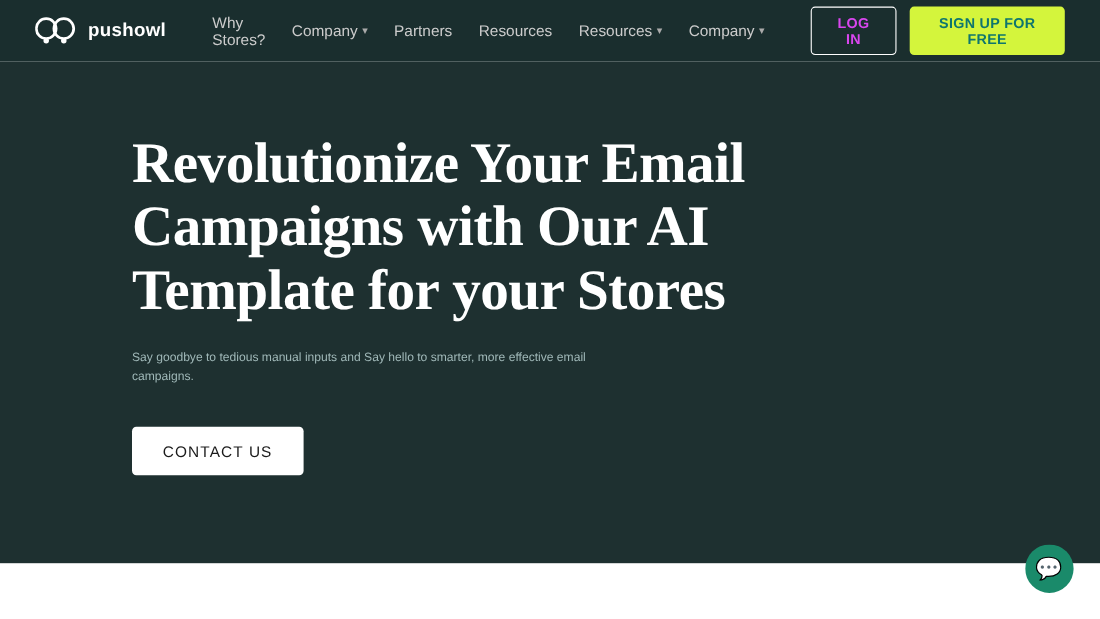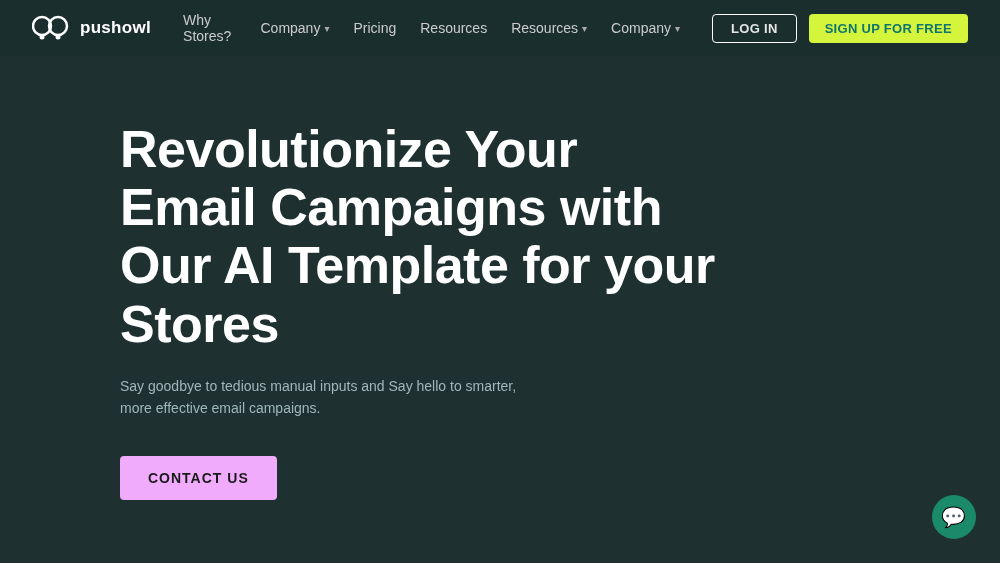--- a/index.html
+++ b/index.html
@@ -5,21 +5,21 @@
     * { margin: 0; padding: 0; box-sizing: border-box; }
     body { font-family: -apple-system, BlinkMacSystemFont, 'Segoe UI', sans-serif; background: #fff; width: 1000px; height: 563px; overflow: hidden; }
 
     
     .navbar {
       background: #1a2e2e;
       display: flex;
       align-items: center;
       padding: 0 32px;
       height: 56px;
-      gap: 32px;
+      gap: 42px;
     }
     .logo-area {
       display: flex;
       align-items: center;
       gap: 8px;
     }
     .logo-icon {
       display: flex;
       align-items: center;
       gap: 3px;
@@ -47,21 +47,21 @@
     .nav-arrow {
       font-size: 10px;
       color: #aaa;
     }
     .nav-actions {
       display: flex;
       align-items: center;
       gap: 12px;
     }
     .btn-login {
-      color: #e5e5e5;
+      color: #d946ef;
       border: 1.5px solid #fff;
       background: transparent;
       padding: 6px 18px;
       border-radius: 4px;
       font-size: 13px;
       font-weight: 600;
       cursor: pointer;
       letter-spacing: 0.3px;
     }
     .btn-signup {
@@ -83,36 +83,37 @@
       min-height: 350px;
     }
     .hero-title {
       color: #fff;
       font-size: 52px;
       font-weight: 800;
       line-height: 1.12;
       max-width: 600px;
       margin-bottom: 22px;
       letter-spacing: -0.5px;
+      font-family: Liberation Serif, serif;
     }
     .hero-subtitle {
       color: #a0b8b8;
-      font-size: 14px;
+      font-size: 11px;
       line-height: 1.6;
       max-width: 420px;
       margin-bottom: 36px;
     }
     .btn-contact {
-      background: #f0abfc;
+      background: #ffffff;
       color: #1a1a1a;
       border: none;
       padding: 14px 28px;
       border-radius: 4px;
       font-size: 14px;
-      font-weight: 700;
+      font-weight: 400;
       cursor: pointer;
       letter-spacing: 1px;
       text-transform: uppercase;
     }
 
     
     .chat-bubble {
       position: fixed;
       bottom: 24px;
       right: 24px;
@@ -145,21 +146,21 @@
     </div>
     <span class="logo-text">pushowl</span>
   </div>
 
   <div style="display:flex; align-items:center; gap:24px; flex:1;">
     <span class="nav-item">Why Stores?</span>
     <span class="nav-item">
       <span>Company</span>
       <span class="nav-arrow">▾</span>
     </span>
-    <span class="nav-item">Pricing</span>
+    <span class="nav-item">Partners</span>
     <span class="nav-item">Resources</span>
     <span class="nav-item">
       <span>Resources</span>
       <span class="nav-arrow">▾</span>
     </span>
     <span class="nav-item">
       <span>Company</span>
       <span class="nav-arrow">▾</span>
     </span>
   </div>

